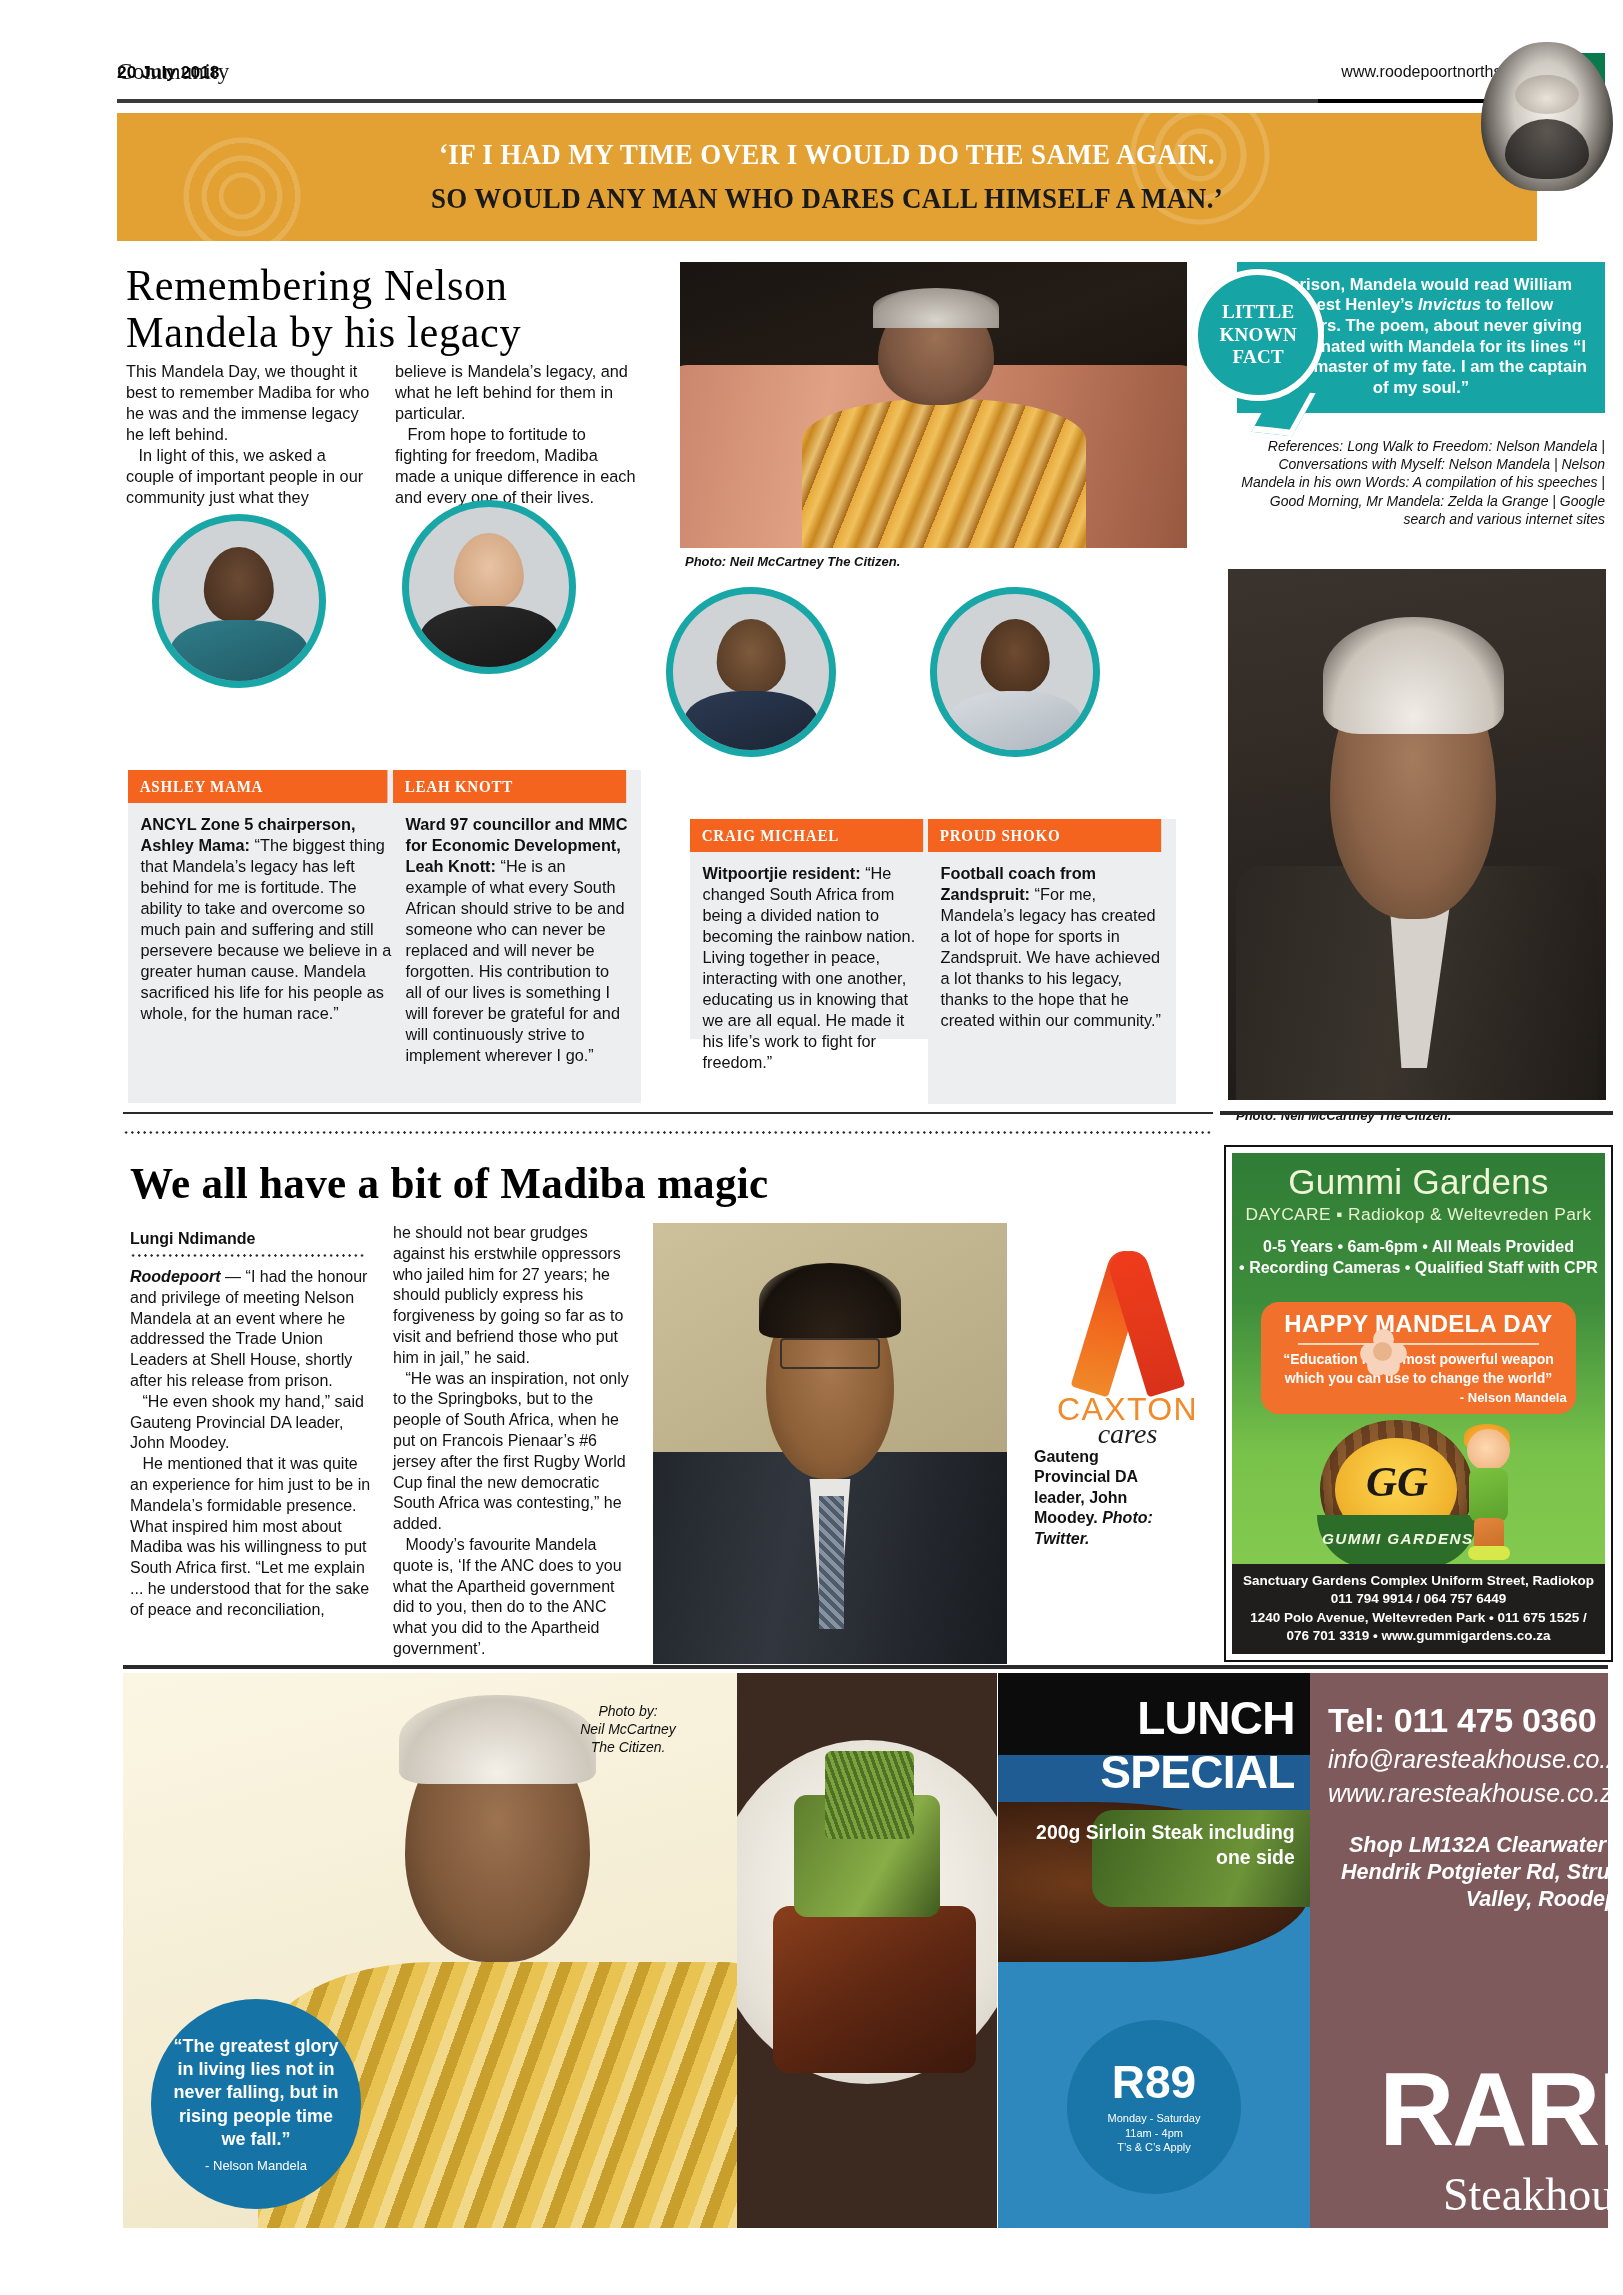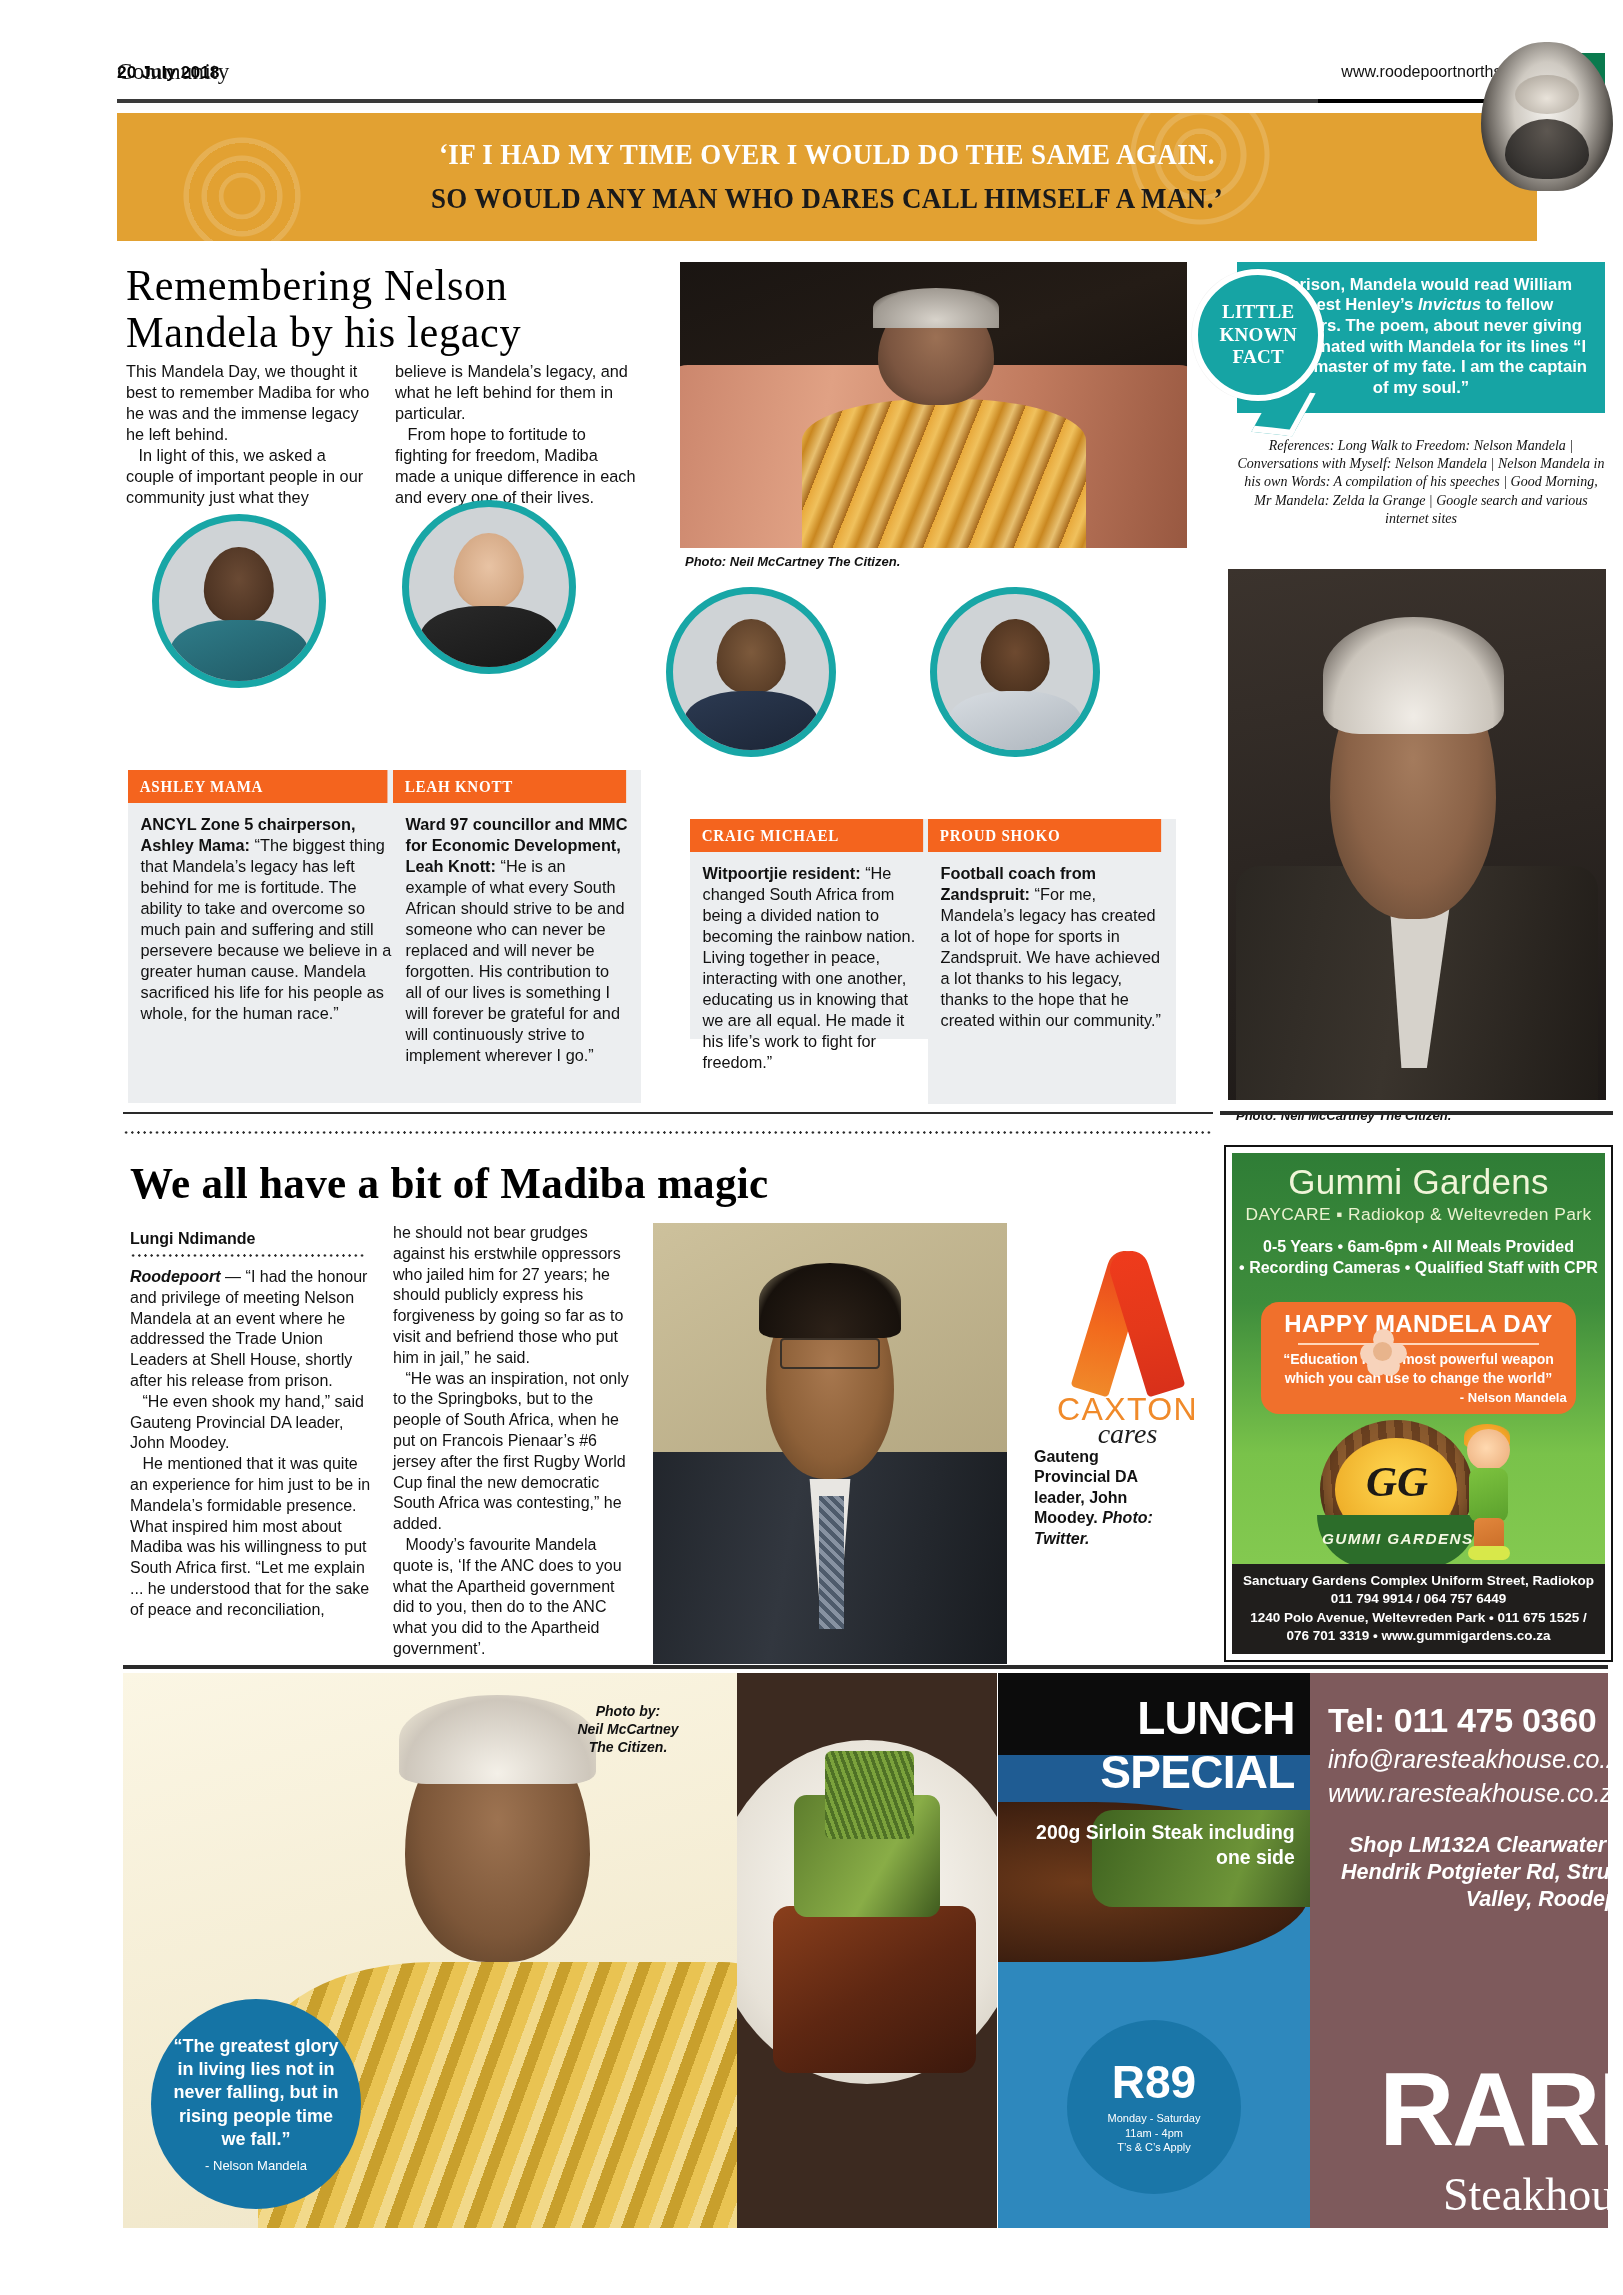--- a/index.html
+++ b/index.html
@@ -95,22 +95,22 @@
   .lkf-box i { font-style:italic; }
   .lkf-bubble { position:absolute; left:-2.8px; top:7px; width:132px; height:132px; border-radius:50%;
      background:#16a4a4; border:6.2px solid #fff; display:flex; flex-direction:column;
      align-items:center; justify-content:center; color:#fff;
      font-family:"Liberation Serif", serif; font-weight:bold; font-size:19px; line-height:1.18; z-index:3;
      box-shadow:0 0 0 0.7px rgba(0,0,0,.05); letter-spacing:0.3px; }
   .lkf-tail { position:absolute; left:67px; top:129px; width:43px; height:43px; background:#16a4a4;
      border-right:6.2px solid #fff; border-bottom:6.2px solid #fff;
      transform: skewX(-24deg) rotate(6deg); z-index:2; }
   .lkf-refs { position:absolute; left:42px; top:175px; width:368px; font-size:14px; font-style:italic;
-     line-height:1.3; text-align:center; color:#111;
-     font-family:Liberation Serif, serif; }
+     line-height:1.3; text-align:right; color:#111;
+     font-family:Liberation Sans, sans-serif; }
 
   
   .pcircle { position:absolute; border-radius:50%; border:7.6px solid #18a6a6; overflow:hidden; background:#cfd3d6; }
   .pcircle .sk { position:absolute; left:50%; top:16%; width:44%; height:48%; transform:translateX(-50%);
      border-radius:50% 50% 46% 46%/58% 58% 42% 42%; }
   .pcircle .bd { position:absolute; left:50%; bottom:-6%; width:86%; height:44%; transform:translateX(-50%);
      border-radius:44% 44% 0 0; }
 
   .qcard { position:absolute; background:#eceef0; }
   .qcard .namebar { background:#f4641e; color:#fff; font-family:"Liberation Serif", serif;
@@ -245,21 +245,21 @@
   .ba-photo .shirtx { position:absolute; left:22%; top:52%; width:84%; height:52%;
       background: repeating-linear-gradient(110deg,#e9c352 0 14px,#f2d98a 14px 25px,#c89f2c 25px 37px);
       border-radius: 34% 10% 0 0; }
   .ba-photo .facex { position:absolute; left:46%; top:8%; width:30%; height:44%;
       background: radial-gradient(ellipse at 50% 42%, #9d7351 0%, #7d5739 58%, #4f3722 100%);
       border-radius:48% 48% 44% 44%/56% 56% 44% 44%; }
   .ba-photo .hairx { position:absolute; left:45%; top:4%; width:32%; height:16%;
       background: radial-gradient(ellipse at 50% 88%, #f4f0e8 0%, #cec7bc 66%, transparent 100%);
       border-radius:50% 50% 14% 14%; }
   .photo-by { position:absolute; left:528px; top:1702px; width:104px; text-align:center;
-      font-size:14px; font-weight:bold; font-style:italic; line-height:1.3; color:#111;
+      font-size:14px; font-weight:normal; font-style:italic; line-height:1.3; color:#111;
       font-family:"Liberation Sans Narrow","Liberation Sans",sans-serif; }
   .quote-circle { position:absolute; left:103px; top:1999px; width:210px; height:210px; border-radius:50%;
       background:#1574a5; color:#fff; display:flex; flex-direction:column; align-items:center;
       justify-content:center; text-align:center; padding:15.3px; }
   .qc-text { font-size:18px; font-weight:bold; line-height:1.28; }
   .qc-attr { font-size:13px; margin-top:7px; font-weight:normal; }
 
   .ba-food { position:absolute; left:614px; top:0; width:260px; height:555px; overflow:hidden;
       background:#3c2a20; }
   .ba-food .plate { position:absolute; left:-10%; top:12%; width:120%; height:62%; border-radius:50%;

